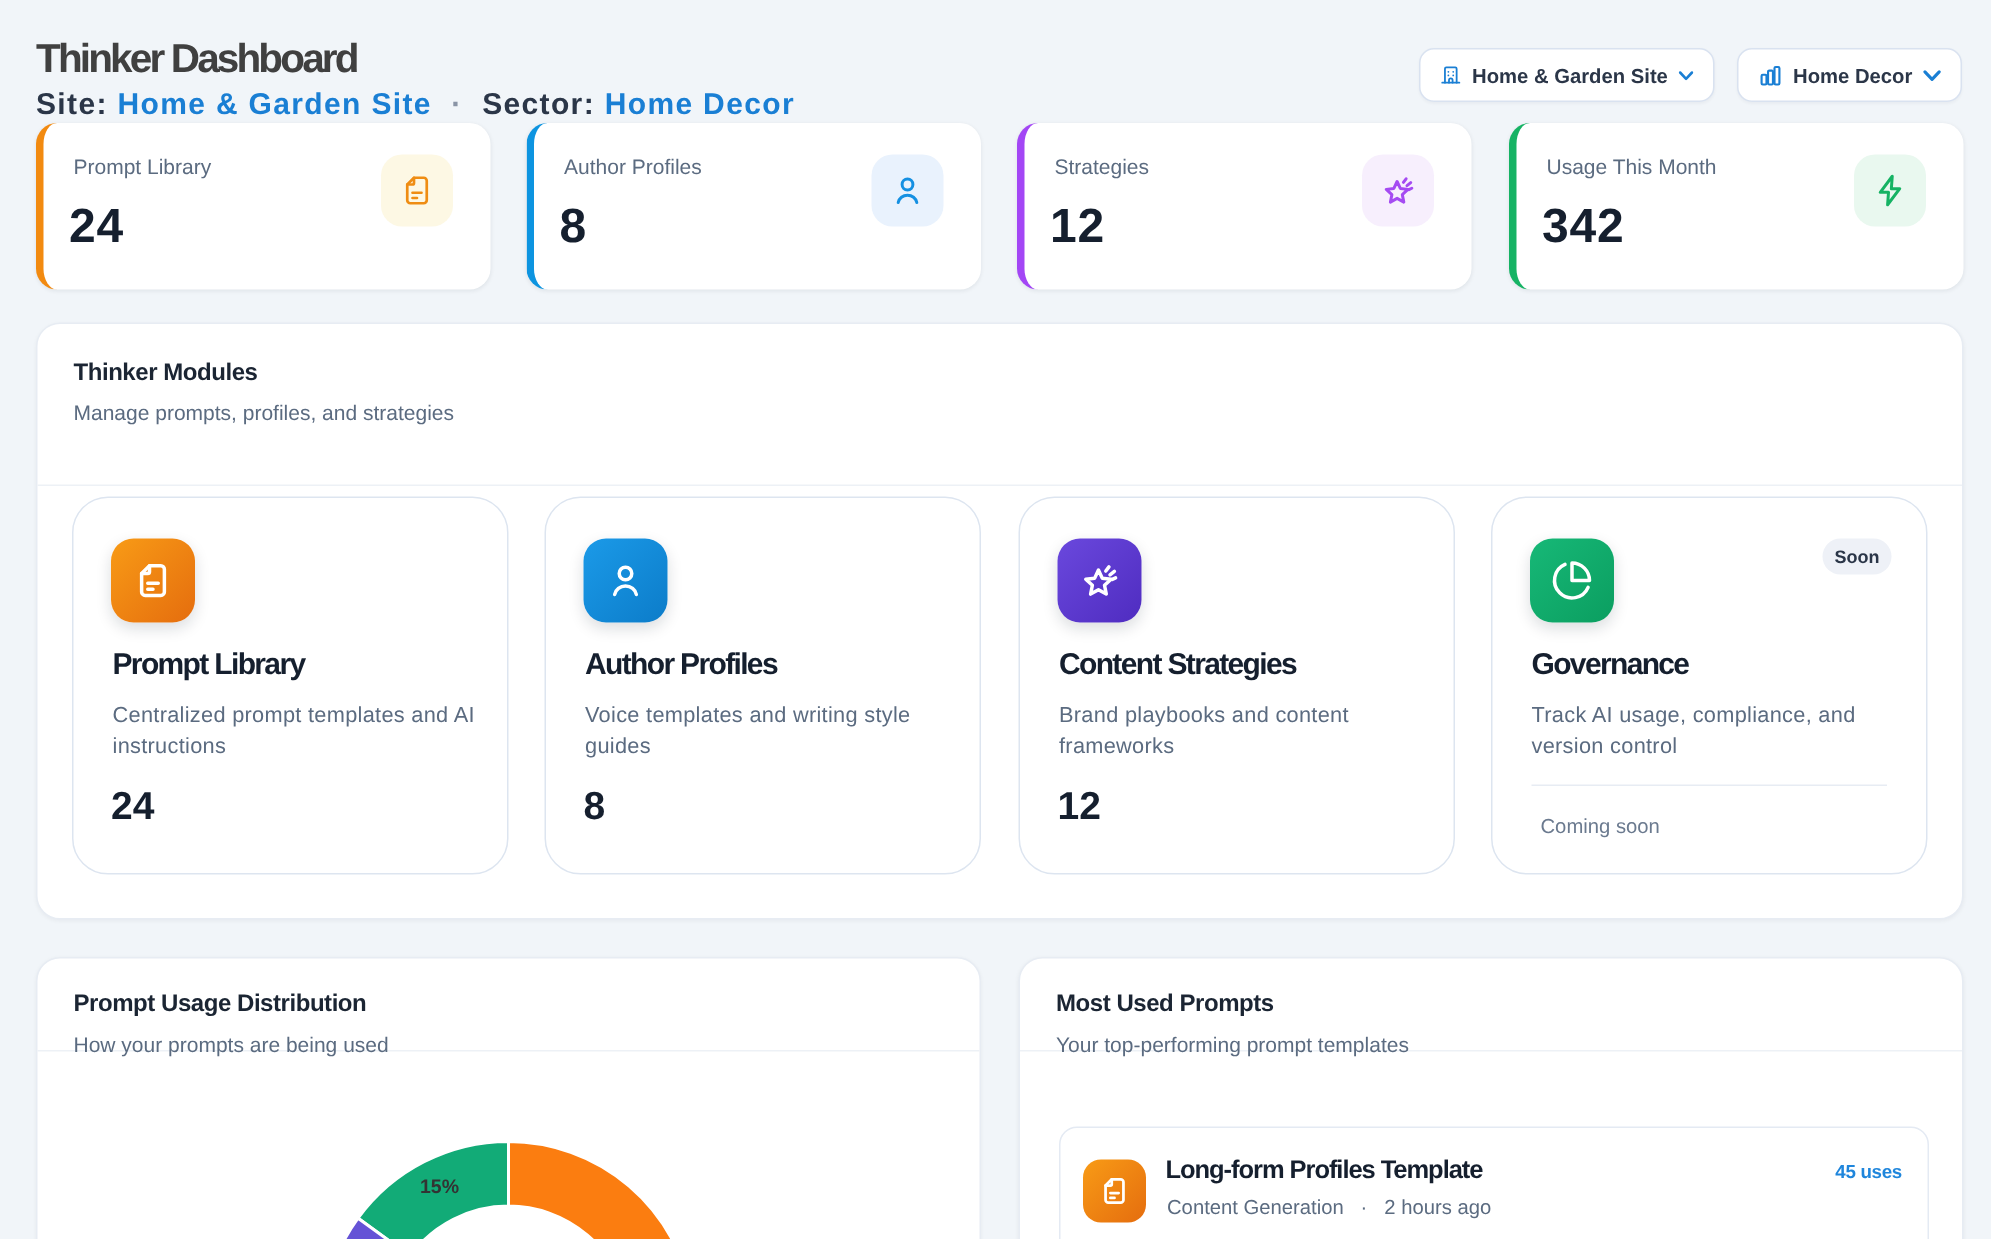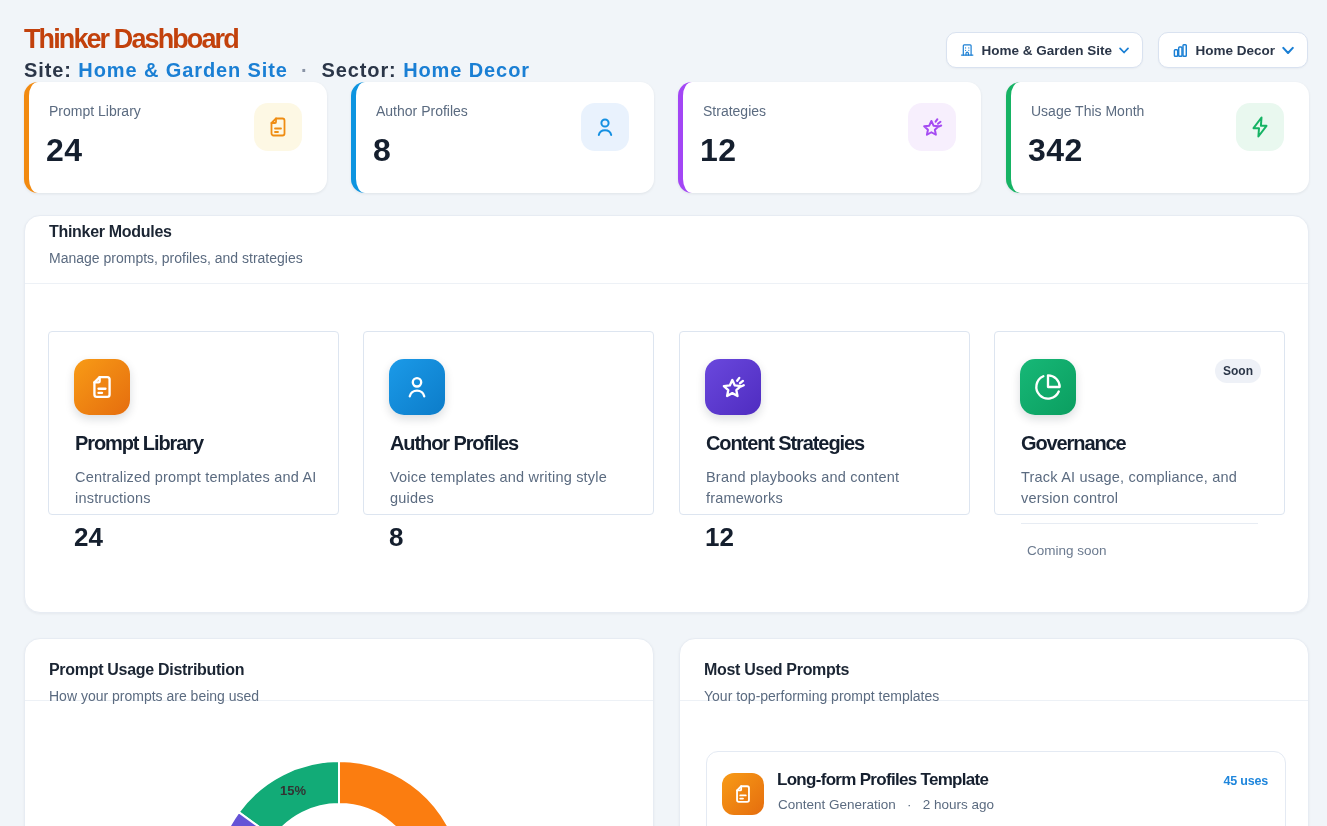--- a/index.html
+++ b/index.html
@@ -1,37 +1,37 @@
 <!DOCTYPE html>
 <html><head>
 <meta charset="utf-8">
 <style>
 * { margin:0; padding:0; box-sizing:border-box; }
 html,body { background:#f1f5f9; font-family:"Liberation Sans", sans-serif; }
 body { width:1327px; height:826px; overflow:hidden; position:relative; color:#17202e; }
-.h1 { position:absolute; left:24px; top:24px; font-size:27px; font-weight:bold; color:#c2410c; letter-spacing:-1.9px; }
+.h1 { position:absolute; left:24px; top:24px; font-size:27px; font-weight:bold; color:#404040; letter-spacing:-1.9px; }
 .sub { position:absolute; left:24px; top:59px; font-size:20px; letter-spacing:0.9px; color:#2b3648; font-weight:bold; }
 .sub a { color:#1a7fd4; text-decoration:none; font-weight:bold; }
 .sub .dot { color:#8a94a6; font-weight:bold; padding:0 13px; }
 .topbtn { position:absolute; top:32px; height:36px; background:#fff; border:1px solid #d9e2f0; border-radius:10px; display:flex; align-items:center; gap:7px; padding:0 13px; font-size:13.5px; font-weight:bold; color:#2b3648; white-space:nowrap; box-shadow:0 1px 2px rgba(16,24,40,.04); }
 #btn1 { left:946px; width:197px; }
 #btn2 { left:1158px; width:150px; }
 
 .stat { position:absolute; top:82px; width:303px; height:111px; background:#fff; border-radius:14px; border-left:5px solid; box-shadow:0 1px 3px rgba(16,24,40,.08); }
 .stat .t { position:absolute; left:20px; top:21px; font-size:14px; color:#5b6b80; }
 .stat .n { position:absolute; left:17px; top:50px; font-size:32px; font-weight:bold; color:#151f2e; letter-spacing:.5px;}
 .stat .ic { position:absolute; right:25px; top:21px; width:48px; height:48px; border-radius:14px; display:flex; align-items:center; justify-content:center; }
 
 .panel { position:absolute; background:#fff; border:1px solid #e7ecf3; border-radius:16px; box-shadow:0 1px 3px rgba(16,24,40,.05); }
 #modules { left:24px; top:215px; width:1285px; height:398px; }
 .ptitle { font-size:16px; font-weight:bold; color:#1b2533; letter-spacing:-0.3px; }
 .psub { font-size:14px; color:#5b6b80; margin-top:9px; }
 .phead { padding:22px 24px 0 24px; height:62px; border-bottom:1px solid #edf1f6; }
-#modules .phead { padding-top:7px; height:68px; }
-.mcard { position:absolute; top:331px; width:291px; height:184px; background:#fff; border:1px solid #dde5f0; border-radius:4px; }
+#modules .phead { padding-top:24px; height:108px; }
+.mcard { position:absolute; top:331px; width:291px; height:252px; background:#fff; border:1px solid #dde5f0; border-radius:24px; }
 .mic { position:absolute; left:25px; top:27px; width:56px; height:56px; border-radius:15px; display:flex; align-items:center; justify-content:center; box-shadow:0 4px 10px rgba(16,24,40,.15); }
 .mtitle { position:absolute; left:26px; top:100px; font-size:20px; font-weight:bold; color:#151f2e; letter-spacing:-1.1px; }
 .mdesc { position:absolute; left:26px; top:135px; width:252px; font-size:14.5px; letter-spacing:0.2px; color:#5b6b80; line-height:21px; }
 .mnum { position:absolute; left:25px; top:190px; font-size:26px; font-weight:bold; color:#151f2e; }
 .soon { position:absolute; right:23px; top:27px; background:#eef1f7; color:#2b3648; font-size:12px; font-weight:bold; border-radius:999px; padding:5px 8px; }
 .mdiv { position:absolute; left:26px; right:26px; top:191px; border-top:1px solid #e7ecf3; }
 .csoon { position:absolute; left:32px; top:211px; font-size:13.5px; color:#6b7a8f; }
 
 #chartcard { left:24px; top:638px; width:630px; height:400px; }
 #promptcard { left:679px; top:638px; width:630px; height:400px; }

